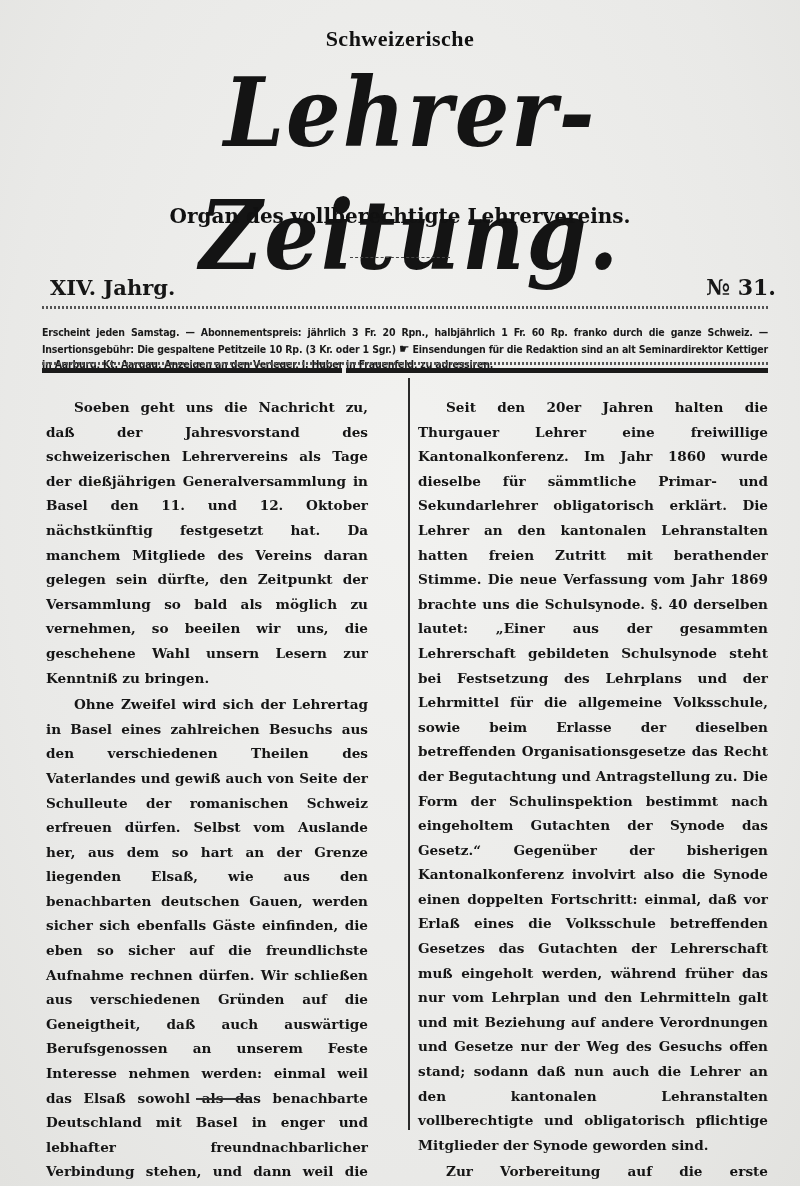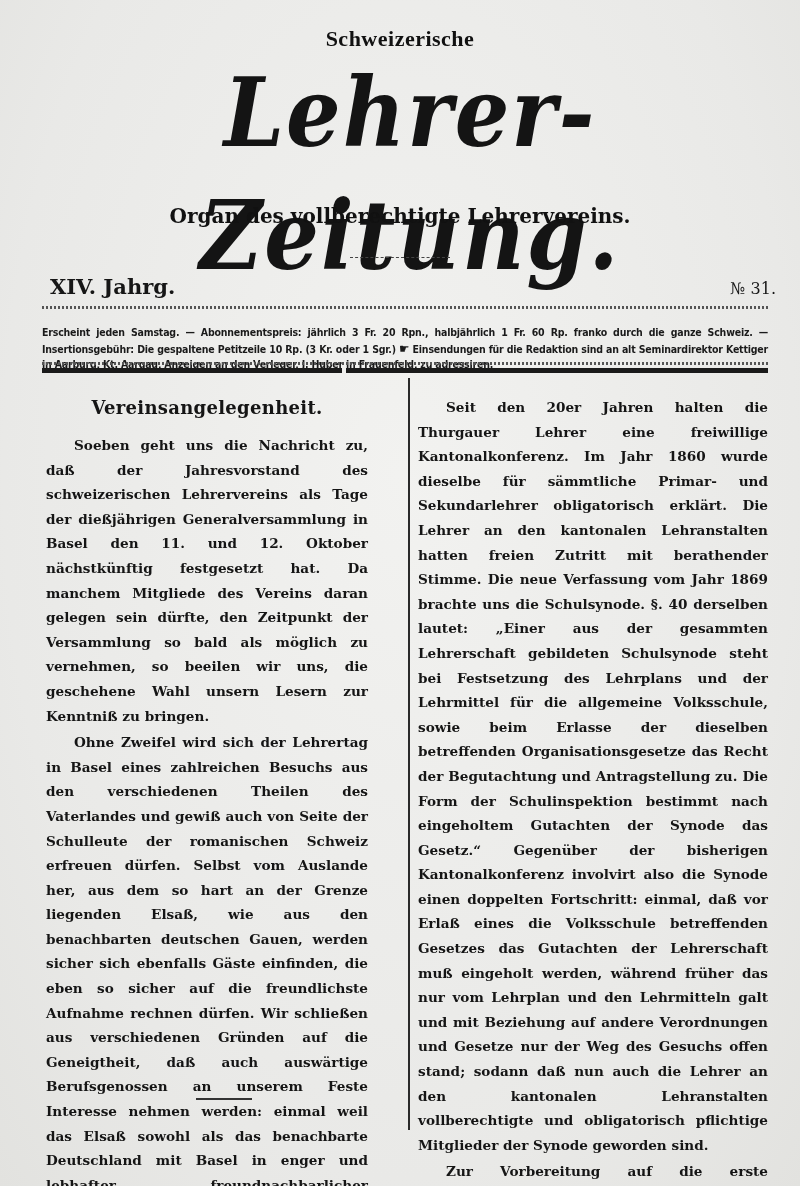--- a/index.html
+++ b/index.html
@@ -34,21 +34,21 @@
     position: absolute; top: 253px; left: 350px; width: 100px; height: 4px;
     border-bottom: 1.5px dashed #444;
   }
   
   .dateline {
     position: absolute; top: 274px; left: 42px; width: 726px; height: 30px;
     display: flex; justify-content: space-between; align-items: baseline; margin-left: 8px;
   }
   .vol { font-weight: bold; font-size: 21px; }
   .date { font-size: 19px; font-family: "Liberation Serif", serif; }
-  .issue { font-weight: normal; font-size: 16px; }
+  .issue { font-weight: bold; font-size: 22px; }
   .wavy {
     position: absolute; left: 42px; width: 726px; height: 3px;
     background-image: repeating-linear-gradient(90deg, #555 0 2px, transparent 2px 4px);
   }
   .info {
     position: absolute; top: 313px; left: 42px; width: 726px;
     font-family: "DejaVu Sans Condensed", "DejaVu Sans", sans-serif;
     font-size: 10.5px; line-height: 15.5px; font-weight: bold; color: #1a1a1a;
     text-align: justify; letter-spacing: -0.2px; margin-top: 12px;
   }
@@ -99,21 +99,20 @@
     <span>Einsendungen für die Redaktion sind an alt Seminardirektor Kettiger in Aarburg, Kt. Aargau, Anzeigen an den Verleger, J. Huber in Frauenfeld, zu adressiren.</span>
   </div>
 
   <div class="wavy" style="top:362px"></div>
   <div class="thickrule" style="left:42px;width:300px"></div>
   <div class="thickrule" style="left:346px;width:422px"></div>
 
   <div class="col-divider"></div>
 
   <div class="col col-left">
-    <h2>Vereinsangelegenheit.</h2>
     <p>Soeben geht uns die Nachricht zu, daß der Jahresvorstand des schweizerischen Lehrervereins als Tage der dießjährigen Generalversammlung in Basel den 11. und 12. Oktober nächstkünftig festgesetzt hat. Da manchem Mitgliede des Vereins daran gelegen sein dürfte, den Zeitpunkt der Versammlung so bald als möglich zu vernehmen, so beeilen wir uns, die geschehene Wahl unsern Lesern zur Kenntniß zu bringen.</p>
     <p>Ohne Zweifel wird sich der Lehrertag in Basel eines zahlreichen Besuchs aus den verschiedenen Theilen des Vaterlandes und gewiß auch von Seite der Schulleute der romanischen Schweiz erfreuen dürfen. Selbst vom Auslande her, aus dem so hart an der Grenze liegenden Elsaß, wie aus den benachbarten deutschen Gauen, werden sicher sich ebenfalls Gäste einfinden, die eben so sicher auf die freundlichste Aufnahme rechnen dürfen. Wir schließen aus verschiedenen Gründen auf die Geneigtheit, daß auch auswärtige Berufsgenossen an unserem Feste Interesse nehmen werden: einmal weil das Elsaß sowohl als das benachbarte Deutschland mit Basel in enger und lebhafter freundnachbarlicher Verbindung stehen, und dann weil die Schul- und Volkserziehungsbestrebungen in den betreffenden Ländern angelegentlich kultivirt werden. Wir zweifeln aber eben deßwegen auch keinen Augenblick, daß die Jahresdirektion Basel den theuren Nachbarn hüben und drüben durch eine freundliche Einladung auf die Füße helfen werde.</p>
   </div>
   <div class="end-rule"></div>
 
   <div class="col col-right">
     <p>Seit den 20er Jahren halten die Thurgauer Lehrer eine freiwillige Kantonalkonferenz. Im Jahr 1860 wurde dieselbe für sämmtliche Primar- und Sekundarlehrer obligatorisch erklärt. Die Lehrer an den kantonalen Lehranstalten hatten freien Zutritt mit berathender Stimme. Die neue Verfassung vom Jahr 1869 brachte uns die Schulsynode. §. 40 derselben lautet: „Einer aus der gesammten Lehrerschaft gebildeten Schulsynode steht bei Festsetzung des Lehrplans und der Lehrmittel für die allgemeine Volksschule, sowie beim Erlasse der dieselben betreffenden Organisationsgesetze das Recht der Begutachtung und Antragstellung zu. Die Form der Schulinspektion bestimmt nach eingeholtem Gutachten der Synode das Gesetz.“ Gegenüber der bisherigen Kantonalkonferenz involvirt also die Synode einen doppelten Fortschritt: einmal, daß vor Erlaß eines die Volksschule betreffenden Gesetzes das Gutachten der Lehrerschaft muß eingeholt werden, während früher das nur vom Lehrplan und den Lehrmitteln galt und mit Beziehung auf andere Verordnungen und Gesetze nur der Weg des Gesuchs offen stand; sodann daß nun auch die Lehrer an den kantonalen Lehranstalten vollberechtigte und obligatorisch pflichtige Mitglieder der Synode geworden sind.</p>
     <p>Zur Vorbereitung auf die erste Versammlung der Synode hatte der Vorstand des Erziehungsdepartements, Herr Reg.-Rath Anderwert, eine Zehnerkommission einberufen, welche unter seinem Vorsitz ein Synodalreglement und einen Gesetzesentwurf betreffend die Schulinspektion zu berathen hatte.</p>
   </div>
 

